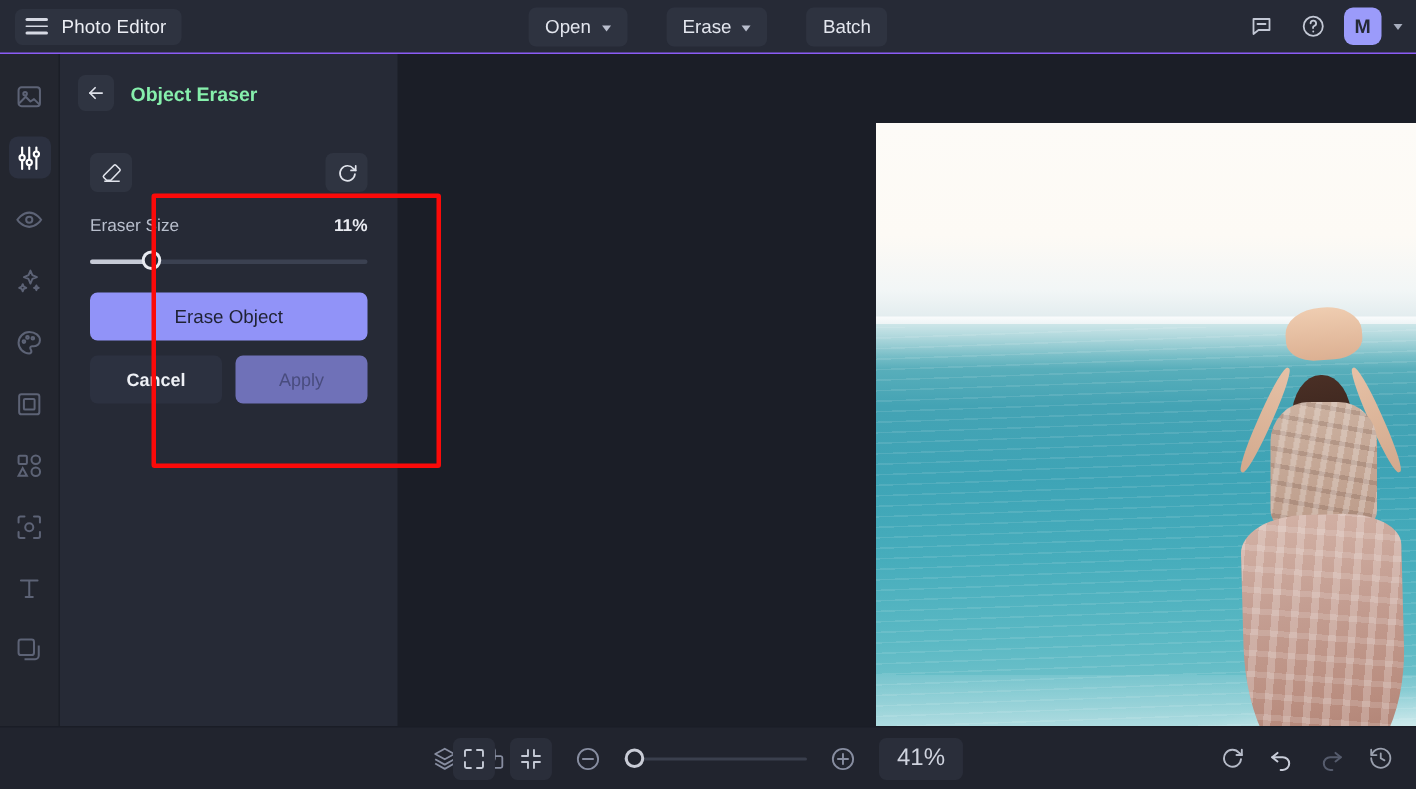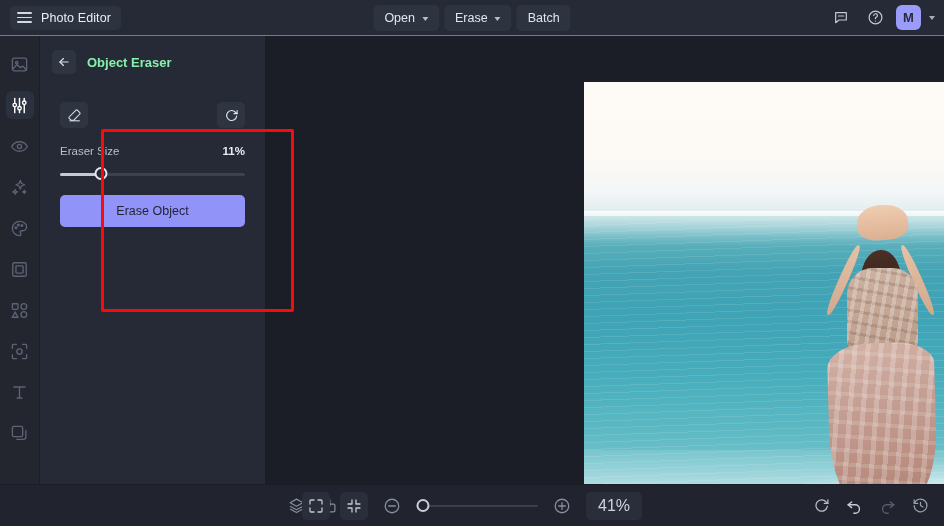--- a/index.html
+++ b/index.html
@@ -37,21 +37,21 @@
   }
   .brand-title { color: #eceef4; font-size: 12.5px; letter-spacing: .1px; }
   .hamburger { width: 15px; height: 11px; display: flex; flex-direction: column; justify-content: space-between; }
   .hamburger i { display: block; height: 1.6px; background: #d6d9e3; border-radius: 1px; }
 
   .header-center {
     position: absolute;
     left: 50%; top: 0;
     transform: translateX(-50%);
     height: 36px;
-    display: flex; align-items: center; gap: 5px;
+    display: flex; align-items: center; gap: 26px;
   }
   .hbtn {
     background: #2e3340;
     color: #e3e6ee;
     font-size: 12.5px;
     border: none;
     border-radius: 5px;
     padding: 6px 11px;
     display: flex; align-items: center; gap: 7px;
     cursor: pointer;
@@ -545,20 +545,24 @@
         </div>
 
         <div class="slider">
           <div class="slider-track"></div>
           <div class="slider-fill" id="brush-fill" style="width: 22%;"></div>
           <div class="slider-thumb" id="brush-thumb" style="left: 22%;"></div>
         </div>
 
         <button class="primary-btn">Erase Object</button>
 
+        <div class="btn-row">
+          <button class="ghost-btn">Cancel</button>
+          <button class="disabled-btn">Apply</button>
+        </div>
       </div>
     </div>
 
     <div class="canvas-area">
       <div class="photo">
         <div class="sky"></div>
         <div class="horizon-glow"></div>
         <div class="sea"></div>
         <div class="wave-lines"></div>
         <div class="foam"></div>

